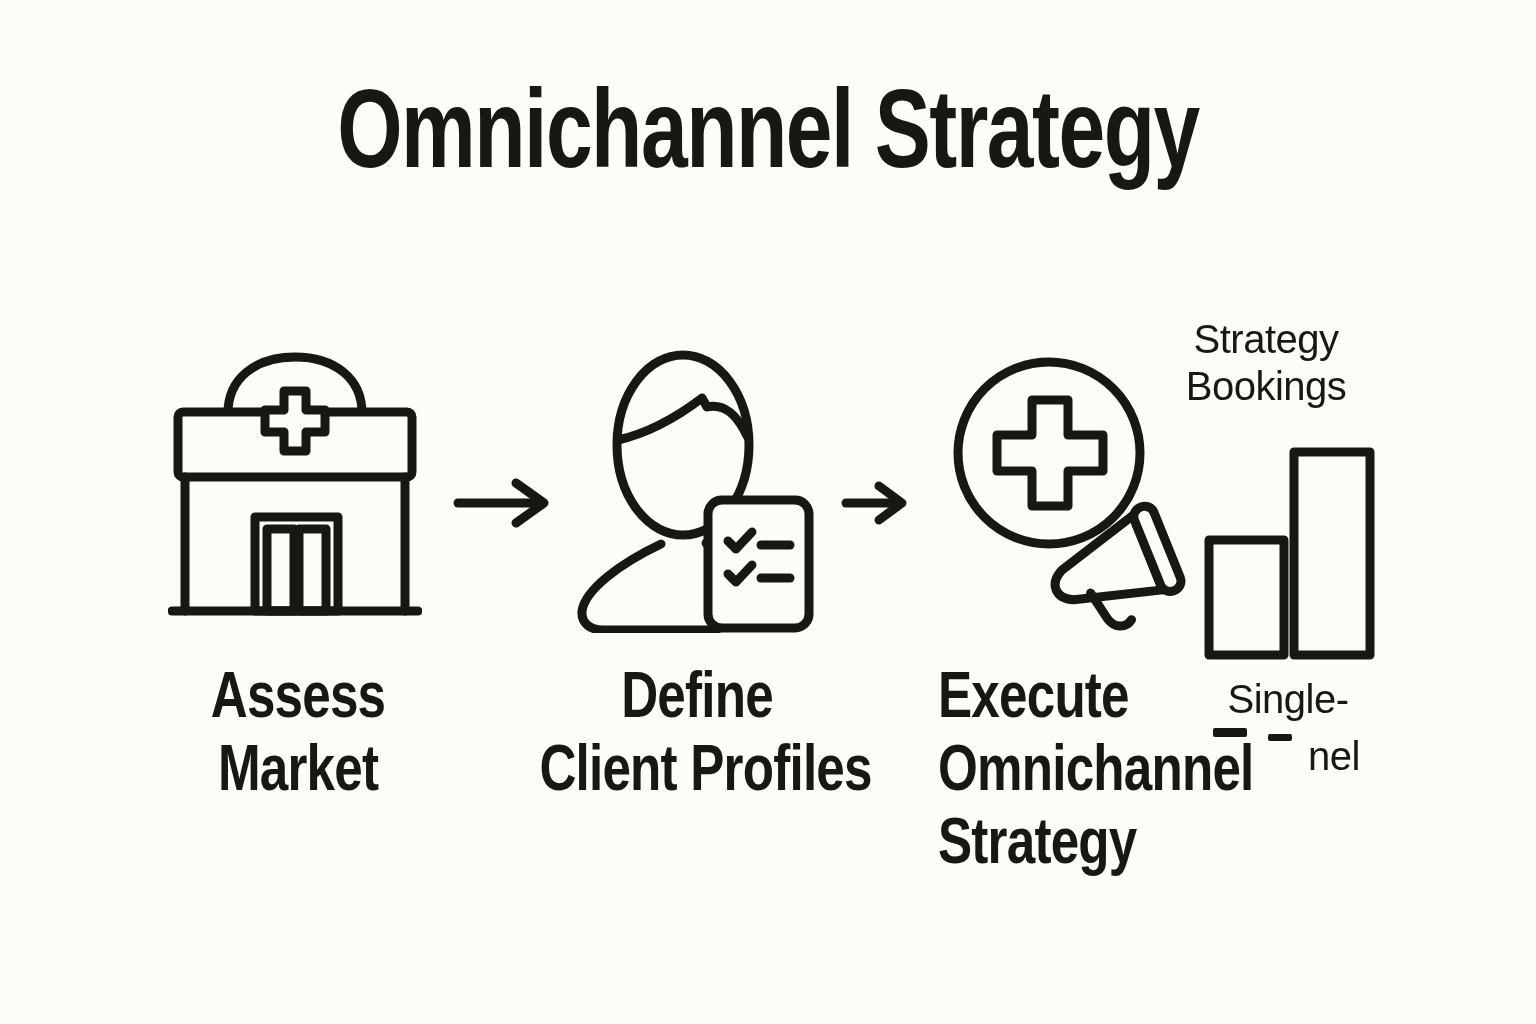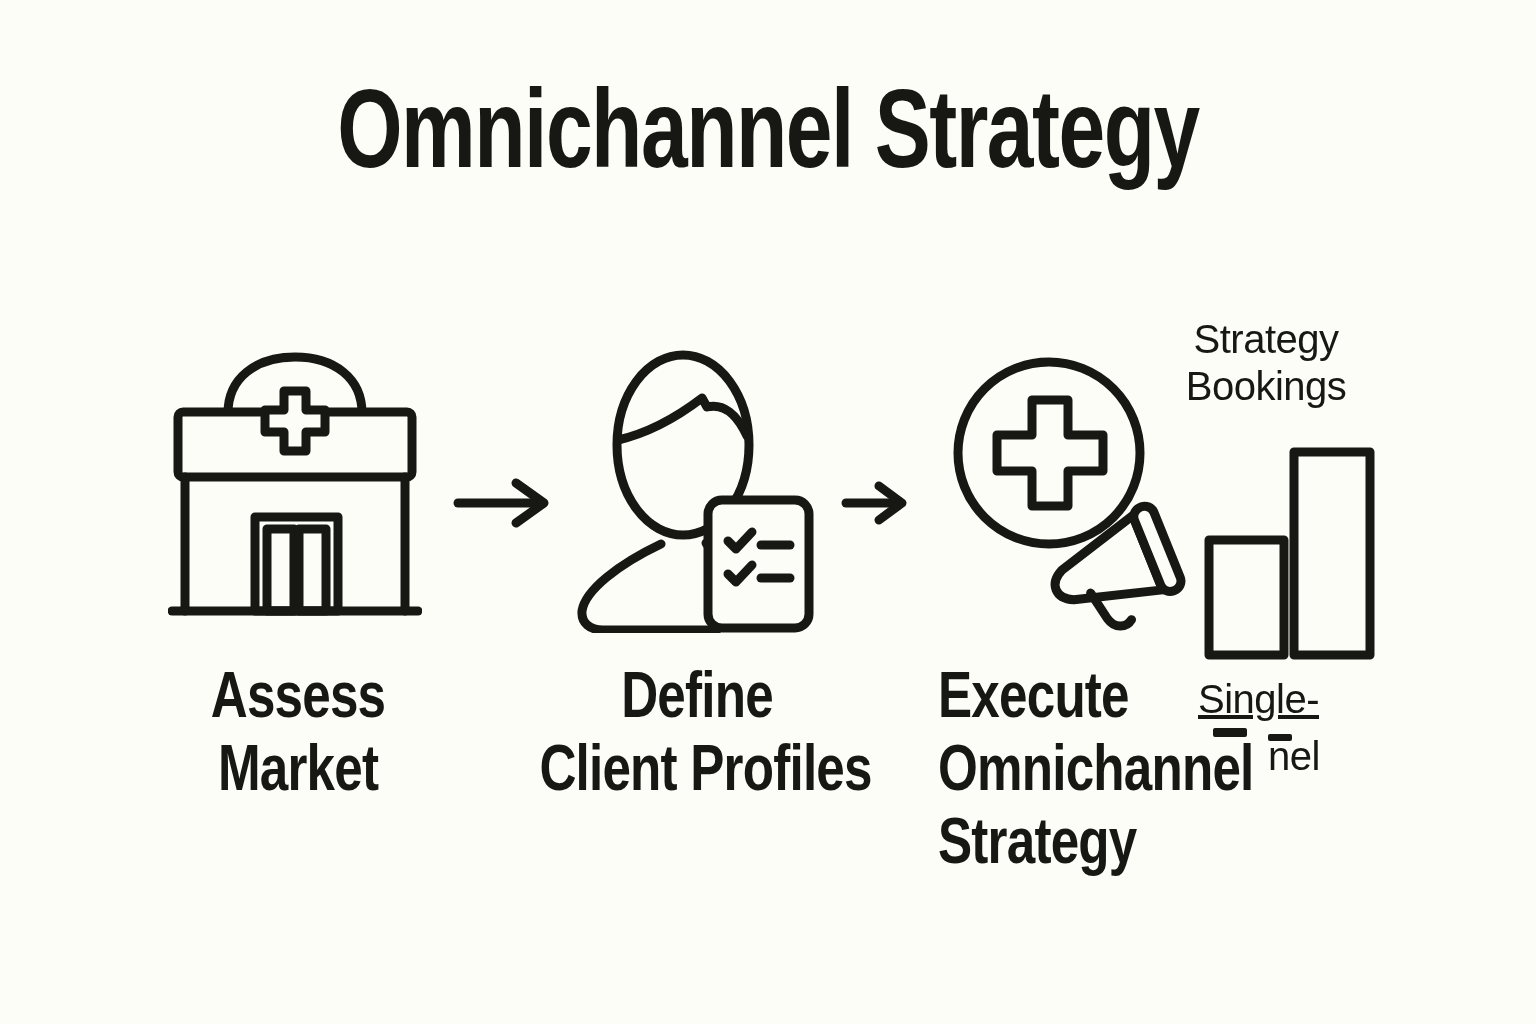--- a/index.html
+++ b/index.html
@@ -60,22 +60,22 @@
     line-height:47px;
   }
 
   .small-label{
     font-size:40px;
     font-weight:500;
     letter-spacing:-0.5px;
     line-height:44px;
     white-space:nowrap;
   }
-  .single-label{left:1198px; top:677px; width:180px; text-decoration:underline;}
-  .nel-label{left:1268px; top:734px;}
+  .single-label{left:1198px; top:677px; width:180px; text-align:center;}
+  .nel-label{left:1308px; top:734px;}
 
   .dash{background:var(--ink); border-radius:2px;}
   .dash1{left:1213px; top:728px; width:34px; height:9px;}
   .dash2{left:1268px; top:734px; width:24px; height:7px;}
 </style>
 </head>
 <body>
 
 <div class="canvas">
 

